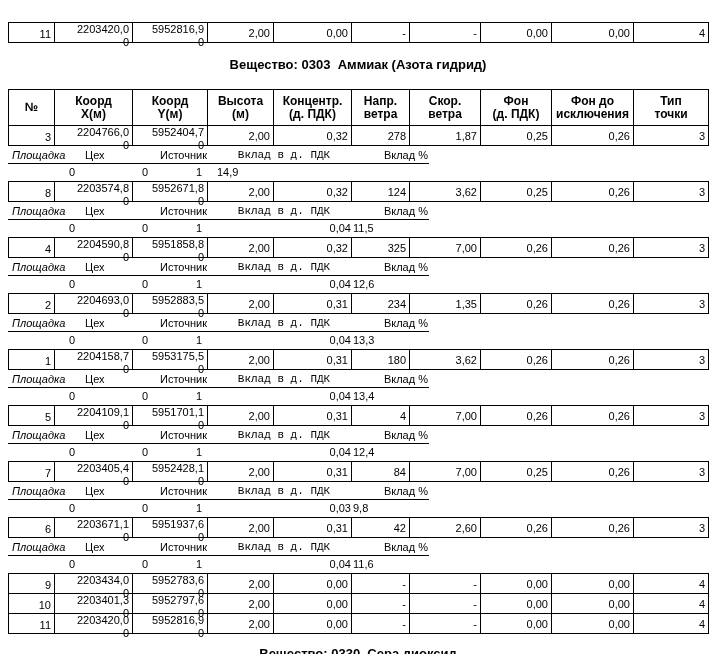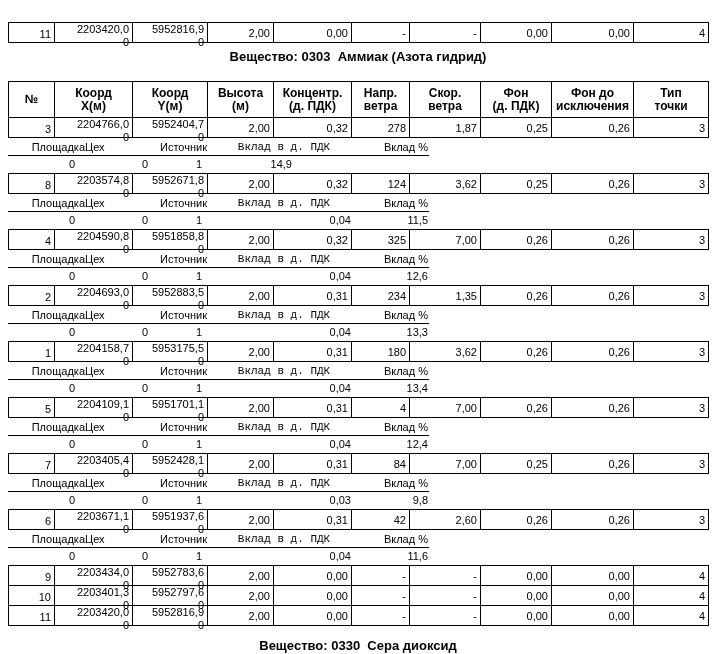--- a/index.html
+++ b/index.html
@@ -27,41 +27,41 @@
 
   table.hdr { margin-top:17px; }
   .hdr td {
     height:36px; font-weight:bold; font-size:12px; line-height:13px;
     text-align:center; vertical-align:middle; padding:0 1px; white-space:normal;
   }
 
   table.row.first { margin-top:-1px; }
 
   .title {
-    margin-top:6px; height:15px; line-height:15px; text-align:center;
+    margin-top:14px; height:15px; line-height:15px; text-align:center;
     font-weight:bold; font-size:13px; white-space:pre;
   }
   .title2 { margin-top:12px; }
 
   .sub { padding-top:3px; height:35px; }
   .sub-head {
     display:flex; width:421px; height:15px; border-bottom:1px solid #000;
     font-size:11px; line-height:13px;
   }
   .sub-vals { display:flex; width:421px; height:16px; font-size:11px; line-height:14px; padding-top:1px; }
-  .sc0{width:77px; text-align:right; padding-left:4px;}
+  .sc0{width:77px; text-align:left; padding-left:4px;font-style:italic;}
   .sc1{width:65px; text-align:left;}
   .sc2{width:67px; text-align:center;}
   .sc3{width:136px; text-align:center; padding-right:2px;font-family:Liberation Mono, monospace;}
   .sc4{width:76px; text-align:right; padding-right:1px;}
   .sv0{width:77px; text-align:right; padding-right:10px;}
   .sv1{width:65px; text-align:right; padding-right:2px;}
   .sv2{width:67px; text-align:right; padding-right:15px;}
   .sv3{width:136px; text-align:right; padding-right:2px;}
-  .sv4{width:76px; text-align:right; padding-right:1px;}
+  .sv4{width:76px; padding-right:1px;}
 </style>
 </head>
 <body>
 
 <div class="doc">
 
   <table class="grid toprow">
     <colgroup>
         <col class="w0">
         <col class="w1">

